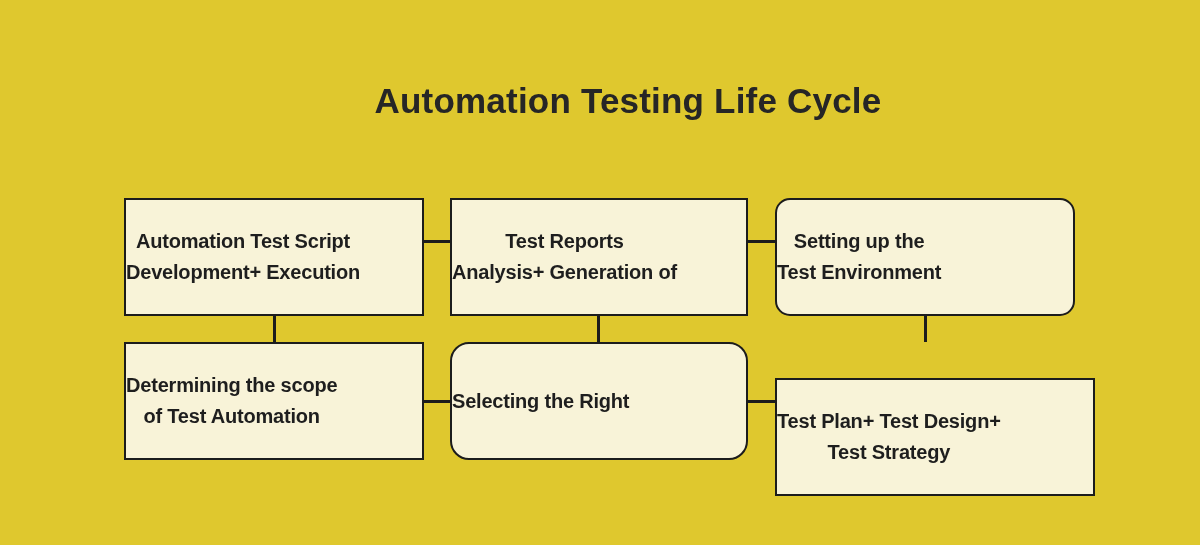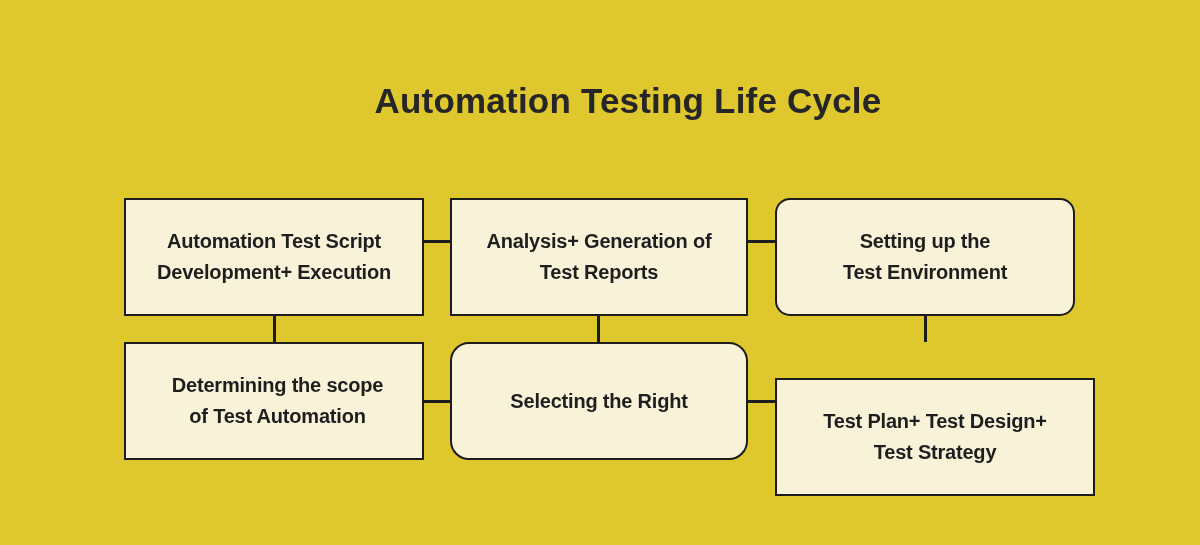--- a/index.html
+++ b/index.html
@@ -29,33 +29,33 @@
     color: #262626;
     padding-left: 28px;
   }
   .node {
     position: absolute;
     box-sizing: border-box;
     background: #f8f3d8;
     border: 2px solid #1c1c1c;
     display: flex;
     align-items: center;
-    justify-content: center;
+    justify-content: flex-start;
     text-align: center;
     color: #1e1e1e;
     font-weight: 700;
     font-size: 20px;
     line-height: 31px;
     letter-spacing: -0.2px;
   }
   .node .line { display: block; }
   .n1 { left: 124px; top: 198px; width: 300px; height: 118px; }
   .n2 { left: 450px; top: 198px; width: 298px; height: 118px; }
   .n3 { left: 775px; top: 198px; width: 300px; height: 118px; border-radius: 15px; }
-  .n4 { left: 124px; top: 342px; width: 300px; height: 118px; padding-left: 7px; }
+  .n4 { left: 124px; top: 342px; width: 300px; height: 118px; }
   .n5 { left: 450px; top: 342px; width: 298px; height: 118px; border-radius: 19px; }
   .n6 { left: 775px; top: 342px; width: 320px; height: 118px; margin-top: 36px; }
 
   .connector { position: absolute; background: #1c1c1c; }
   .connector.h { height: 3px; }
   .connector.v { width: 3px; }
   .c-h12 { left: 424px; top: 240px; width: 26px; }
   .c-h23 { left: 748px; top: 240px; width: 27px; }
   .c-h45 { left: 424px; top: 400px; width: 26px; }
   .c-h56 { left: 748px; top: 400px; width: 27px; }
@@ -72,22 +72,22 @@
 
   <div class="node n1">
     <div>
       <span class="line">Automation Test Script</span>
       <span class="line">Development+ Execution</span>
     </div>
   </div>
 
   <div class="node n2">
     <div>
+      <span class="line">Test Reports</span>
       <span class="line">Analysis+ Generation of</span>
-      <span class="line">Test Reports</span>
     </div>
   </div>
 
   <div class="node n3">
     <div>
       <span class="line">Setting up the</span>
       <span class="line">Test Environment</span>
     </div>
   </div>
 

